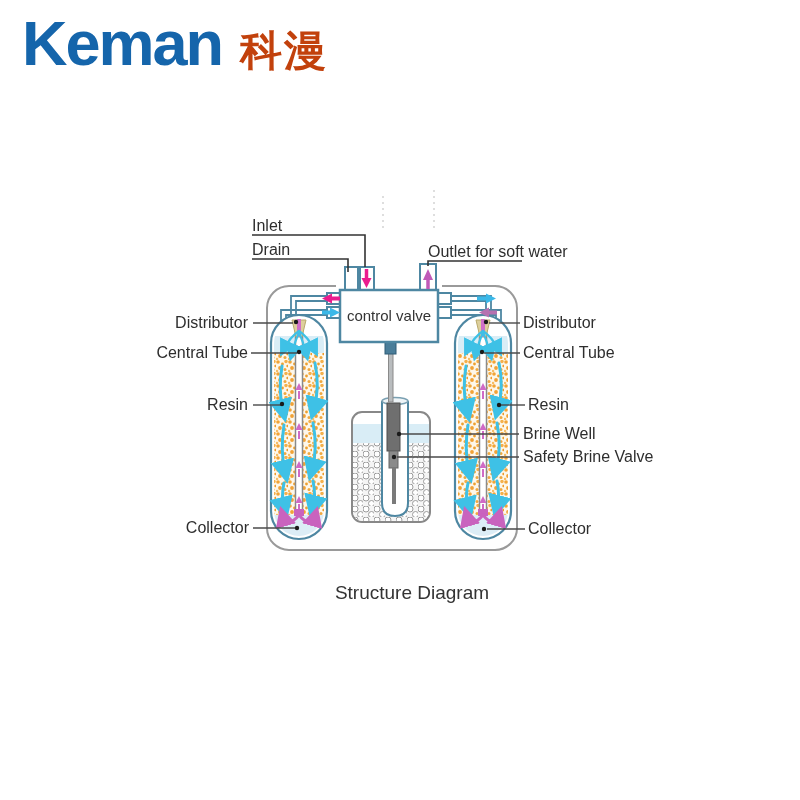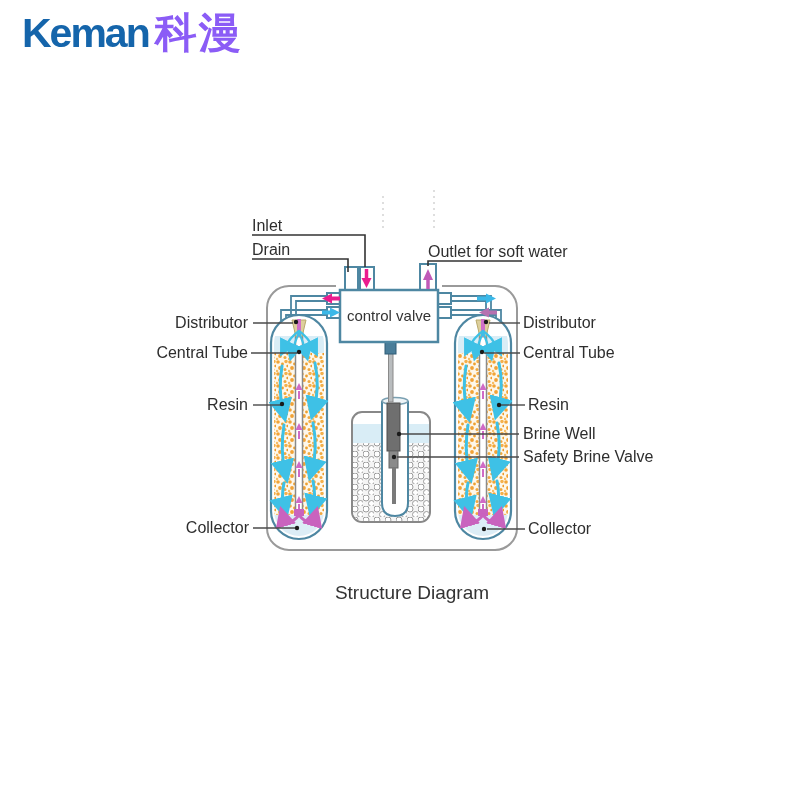--- a/index.html
+++ b/index.html
@@ -1,20 +1,20 @@
 <!DOCTYPE html>
 <html><head>
 <meta charset="utf-8">
 <style>
   html,body{margin:0;padding:0;background:#fff;}
   .page{position:relative;width:800px;height:800px;background:#ffffff;overflow:hidden;
         font-family:"Liberation Sans",sans-serif;}
   .logo{position:absolute;left:22px;top:12px;display:flex;align-items:baseline;line-height:1;}
-  .logo .latin{font-size:41px;font-weight:bold;color:#1565ab;letter-spacing:-2px;}
-  .logo .cjk{font-size:42px;font-weight:bold;color:#8b5cf6;margin-left:6px;letter-spacing:2px;}
+  .logo .latin{font-size:63px;font-weight:bold;color:#1565ab;letter-spacing:-2px;}
+  .logo .cjk{font-size:42px;font-weight:bold;color:#c2410c;margin-left:18px;letter-spacing:2px;}
   svg{position:absolute;left:0;top:0;}
   .lbl{font-size:16px;fill:#2e2e2e;font-family:"Liberation Sans",sans-serif;}
   .cap{font-size:19px;fill:#333;font-family:"Liberation Sans",sans-serif;}
   .valvetxt{font-size:15px;fill:#333;font-family:"Liberation Sans",sans-serif;}
   .leader{stroke:#4a4a4a;stroke-width:1.4;fill:none;}
   .pointer{stroke:#333;stroke-width:1.6;fill:none;}
   .pipe{stroke:#4e87a2;stroke-width:1.8;fill:none;}
   .stub{fill:#ffffff;stroke:#4e87a2;stroke-width:2;}
   .dot{fill:#1a1a1a;}
   .cyan{stroke:#3ec1e6;fill:none;stroke-linecap:round;}

